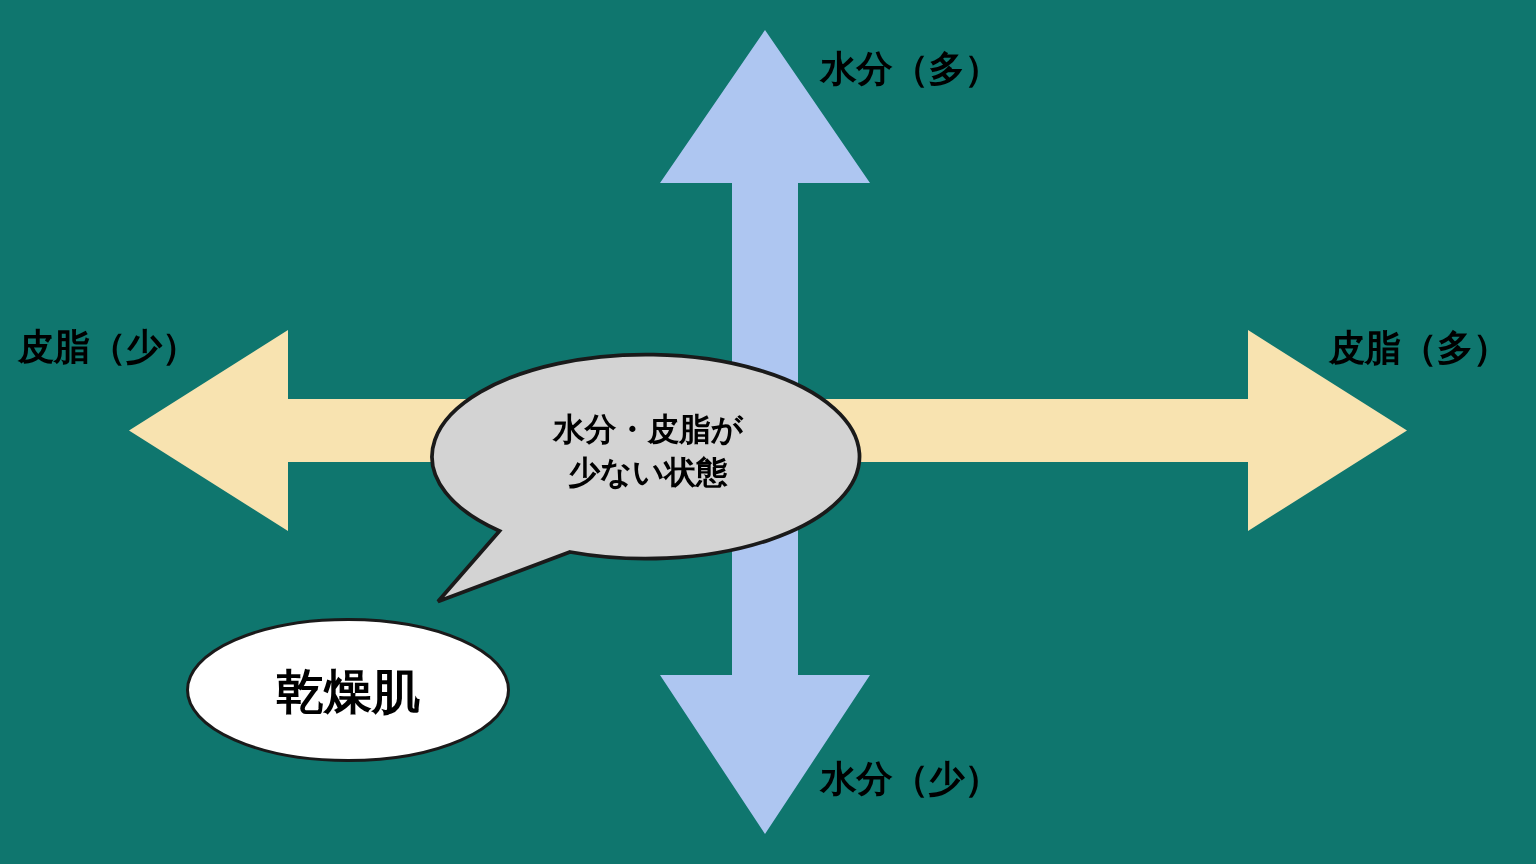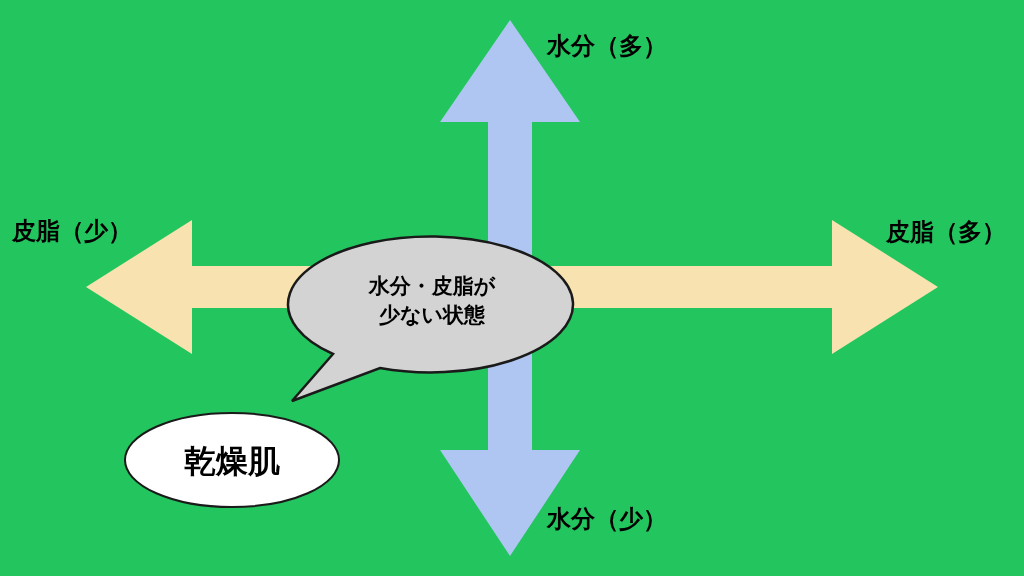--- a/index.html
+++ b/index.html
@@ -7,21 +7,21 @@
     padding: 0;
     width: 1024px;
     height: 576px;
     background: #ffffff;
     overflow: hidden;
   }
   .stage {
     position: relative;
     width: 1024px;
     height: 576px;
-    background: #22c55e;
+    background: #0f766e;
   }
   svg { display: block; }
   text {
     font-family: "Liberation Sans", "DejaVu Sans", sans-serif;
     font-weight: bold;
     fill: #000000;
   }
   .axis-label   { font-size: 24px; }
   .callout-text { font-size: 21px; }
   .node-label   { font-size: 32px; }

